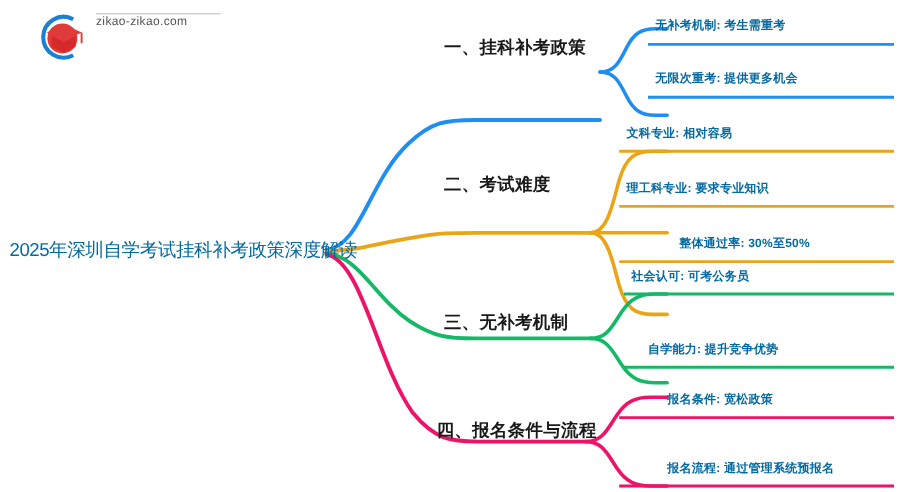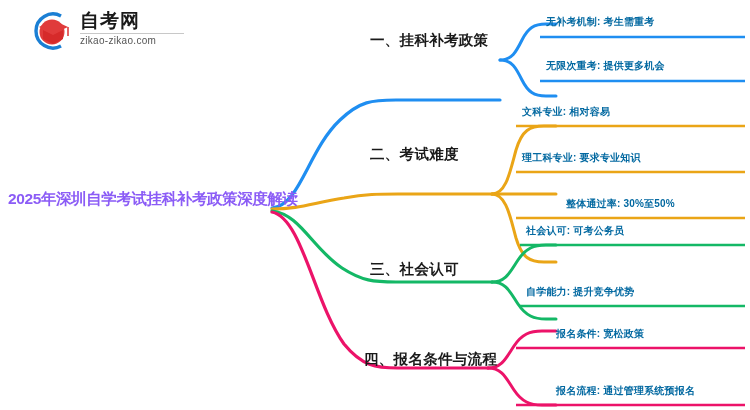--- a/index.html
+++ b/index.html
@@ -65,25 +65,25 @@
     color: #555555;
     letter-spacing: 0.3px;
     line-height: 12px;
     white-space: nowrap;
   }
 
   
   .central-topic {
     position: absolute;
     left: 8px;
-    top: 188px;
+    top: 198px;
     width: 262px;
     font-size: 15.5px;
-    font-weight: bold;
-    color: #8b5cf6;
+    font-weight: normal;
+    color: #0369a1;
     line-height: 22px;
     letter-spacing: -0.4px;
     white-space: nowrap;
   }
 
   
   .l1-label {
     position: absolute;
     font-size: 14.5px;
     font-weight: bold;
@@ -141,39 +141,38 @@
 
   <div class="logo-block">
     <svg class="logo-mark" viewBox="0 0 44 42">
       <path d="M33 6 A17 17 0 1 0 33 36" fill="none" stroke="#1b7fd4" stroke-width="3.4"></path>
       <ellipse cx="24" cy="22" rx="12.5" ry="12.5" fill="#e03b3b"></ellipse>
       <path d="M11 17 L25 10 L40 17 L25 24 Z" fill="#e03b3b"></path>
       <path d="M15 20 L15 29 L25 34 L35 29 L35 20 L25 25 Z" fill="#d62a2a"></path>
       <path d="M40 17 L40 26" stroke="#e03b3b" stroke-width="1.6" fill="none"></path>
     </svg>
     <div class="logo-text-wrap">
-      <div class="logo-title">自考网</div>
       <div class="logo-divider"></div>
       <div class="logo-domain">zikao-zikao.com</div>
     </div>
   </div>
 
   <div class="central-topic">2025年深圳自学考试挂科补考政策深度解读</div>
 
   <div class="l1-label" style="left:370px; top:30px;">一、挂科补考政策</div>
   <div class="l1-label" style="left:370px; top:144px;">二、考试难度</div>
-  <div class="l1-label" style="left:370px; top:259px;">三、社会认可</div>
+  <div class="l1-label" style="left:370px; top:259px;">三、无补考机制</div>
   <div class="l1-label" style="left:364px; top:349px;">四、报名条件与流程</div>
 
   <div class="l2-label" style="left:546px; top:12px;">无补考机制: 考生需重考</div>
   <div class="l2-label" style="left:546px; top:56px;">无限次重考: 提供更多机会</div>
 
   <div class="l2-label" style="left:522px; top:148px;">理工科专业: 要求专业知识</div>
   <div class="l2-label" style="left:522px; top:102px;">文科专业: 相对容易</div>
   <div class="l2-label" style="left:522px; top:194px;margin-left:44px;">整体通过率: 30%至50%</div>
 
   <div class="l2-label" style="left:526px; top:221px;">社会认可: 可考公务员</div>
-  <div class="l2-label" style="left:526px; top:282px;text-align:right;">自学能力: 提升竞争优势</div>
+  <div class="l2-label" style="left:540px; top:282px;text-align:right;">自学能力: 提升竞争优势</div>
 
   <div class="l2-label" style="left:556px; top:324px;">报名条件: 宽松政策</div>
   <div class="l2-label" style="left:556px; top:381px;">报名流程: 通过管理系统预报名</div>
 
 </div>
 
 </body></html>

